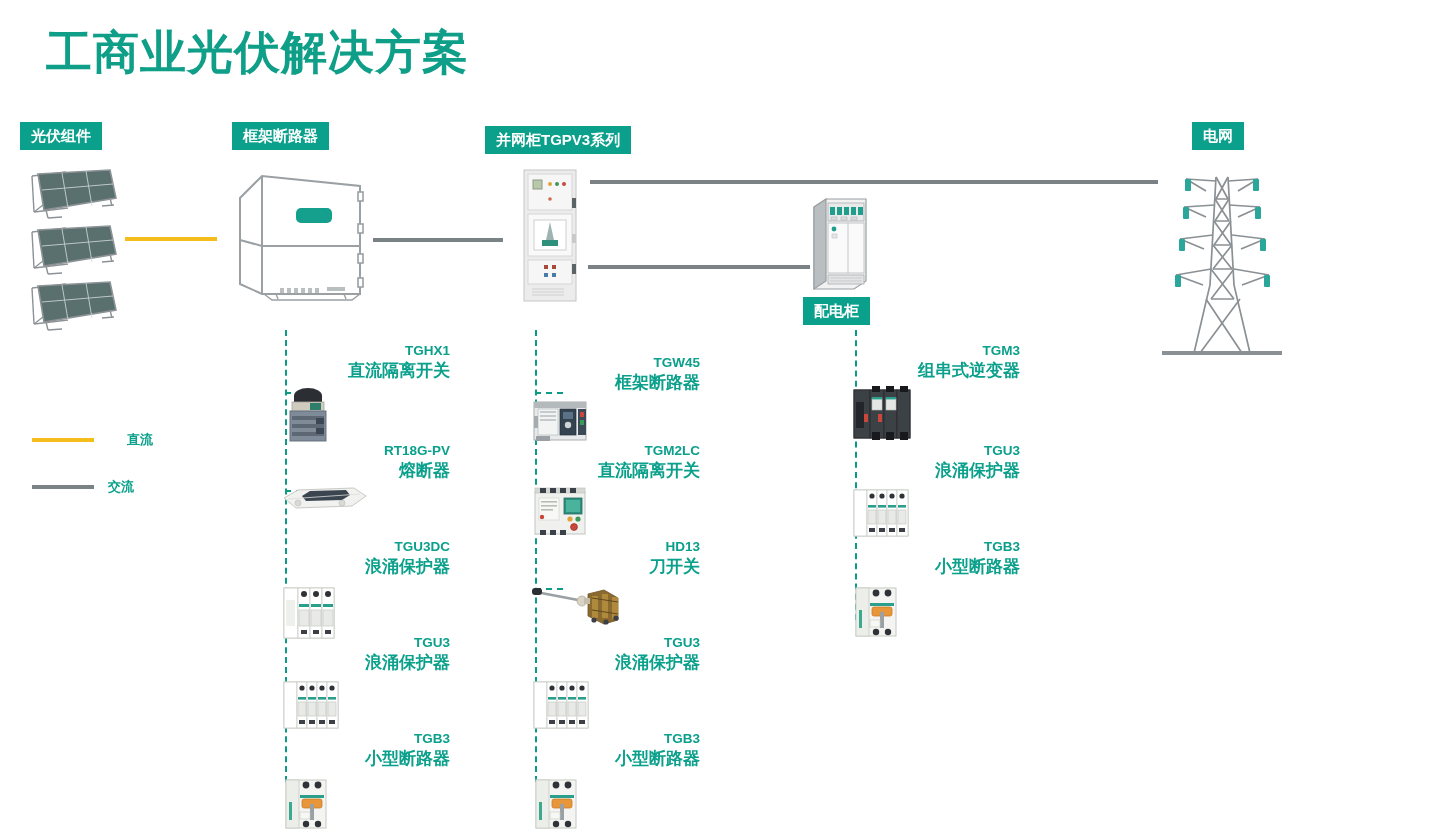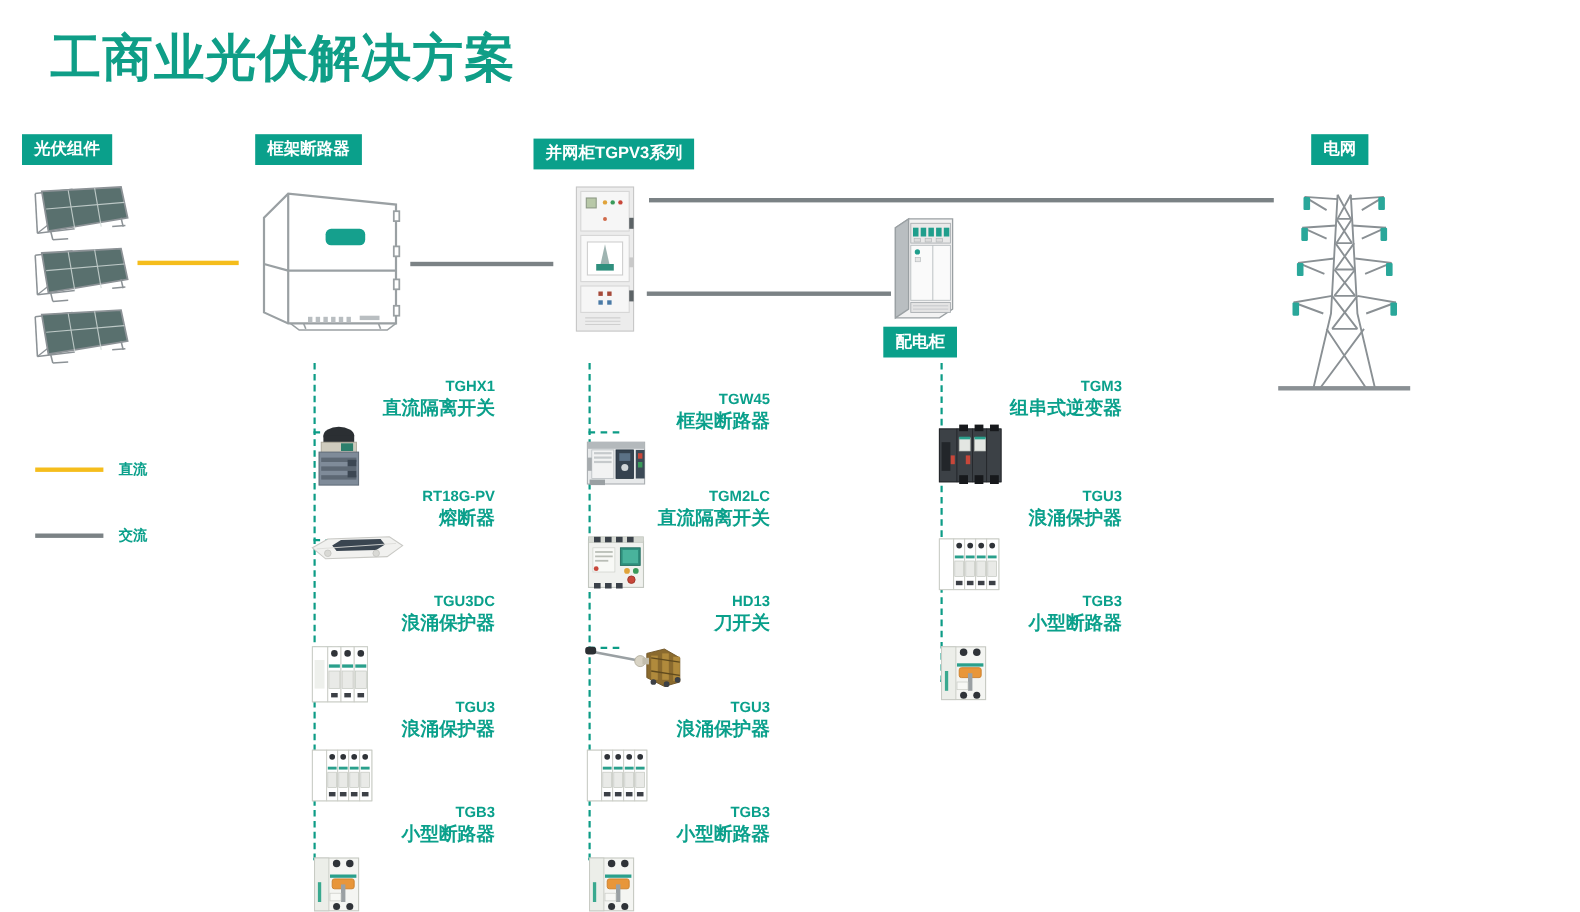--- a/index.html
+++ b/index.html
@@ -70,21 +70,21 @@
 <div class="stage">
 
   <div class="page-title">工商业光伏解决方案</div>
 
   <div class="badge" style="left:20px; top:122px;">光伏组件</div>
   <div class="badge" style="left:232px; top:122px;">框架断路器</div>
   <div class="badge" style="left:485px; top:126px;text-align:right;">并网柜TGPV3系列</div>
   <div class="badge" style="left:803px; top:297px;">配电柜</div>
   <div class="badge" style="left:1192px; top:122px;">电网</div>
 
-  <div class="legend-row" style="left:32px; top:418px;">
+  <div class="legend-row" style="left:32px; top:431px;gap:19px;">
     <span class="legend-swatch" style="background:#f5bd1c;"></span>
     <span class="legend-label">直流</span>
   </div>
   <div class="legend-row" style="left:32px; top:478px;font-family:Liberation Serif, serif;">
     <span class="legend-swatch" style="background:#7b8285;"></span>
     <span class="legend-label">交流</span>
   </div>
 
   <div style="position:absolute; left:22px; top:168px;">
     <svg width="100" height="58" viewBox="0 0 100 58">

